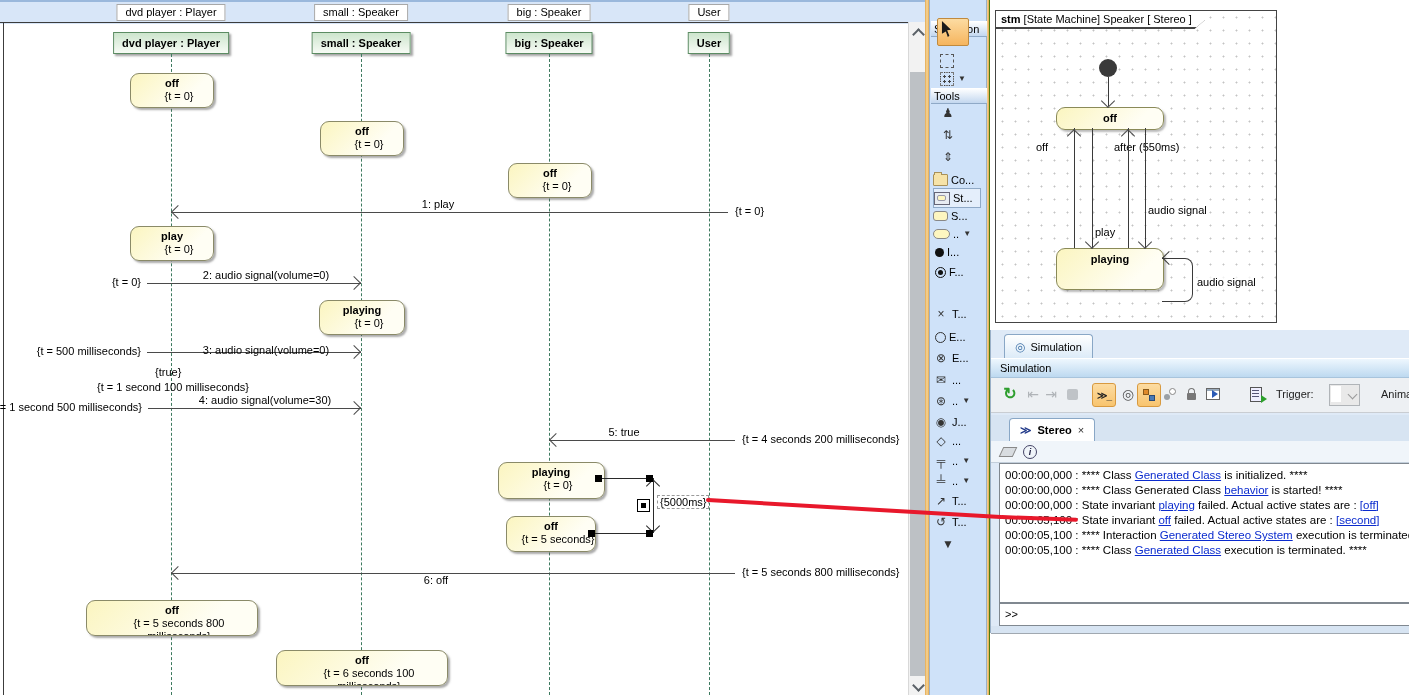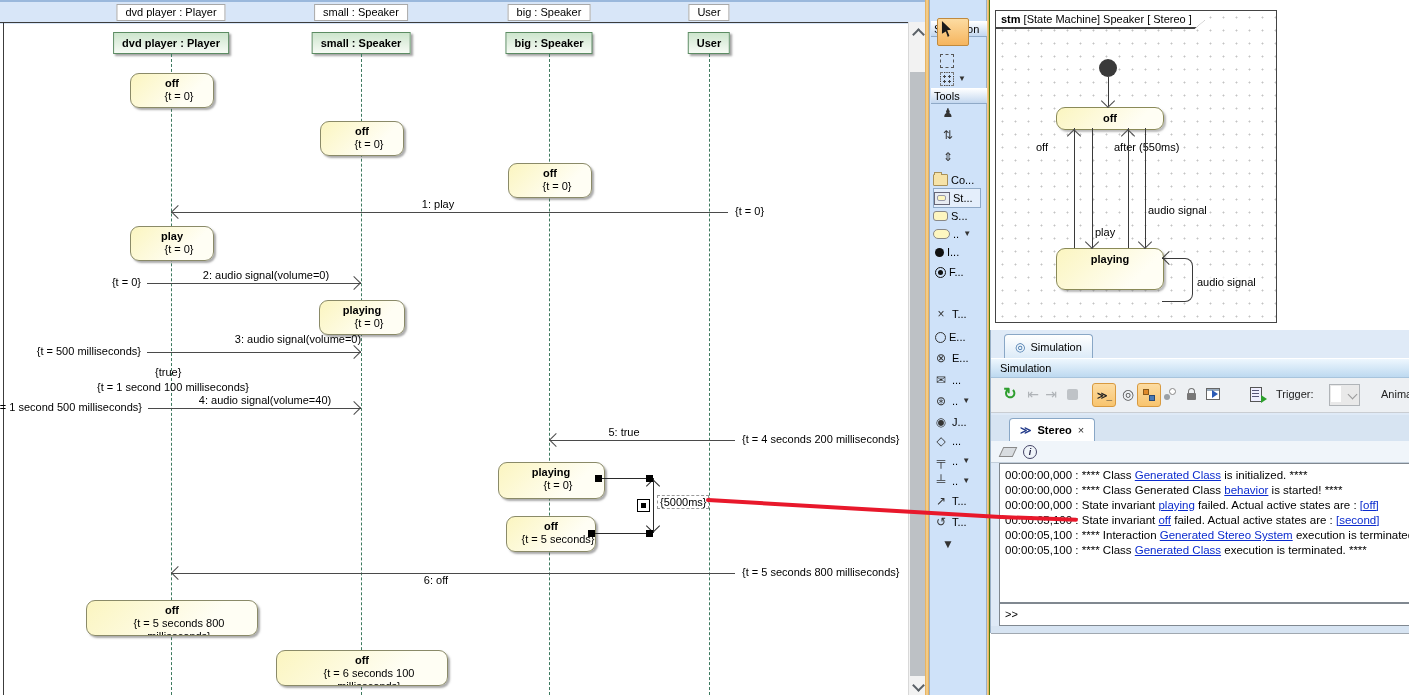--- a/index.html
+++ b/index.html
@@ -177,25 +177,25 @@
         <div class="msg-line" style="left: 171px; top: 212px; width: 557px;"></div>
         <div class="chv l" style="left: 173px; top: 207px;"></div>
         <div class="msg-label" style="left: 438px; top: 198px;">1: play</div>
         <div class="time-text" style="top: 205px; left: 735px;">{t = 0}</div>
         <div class="msg-line" style="left: 147px; top: 283px; width: 214px;"></div>
         <div class="chv r" style="left: 349px; top: 278px;"></div>
         <div class="msg-label" style="left: 266px; top: 269px;">2: audio signal(volume=0)</div>
         <div class="time-text" style="top: 276px; right: 784px;">{t = 0}</div>
         <div class="msg-line" style="left: 147px; top: 352px; width: 214px;"></div>
         <div class="chv r" style="left: 349px; top: 347px;"></div>
-        <div class="msg-label" style="left: 266px; top: 333px; margin-left: 32px;">3: audio signal(volume=0)</div>
+        <div class="msg-label" style="left: 266px; top: 344px;">3: audio signal(volume=0)</div>
         <div class="time-text" style="top: 345px; right: 784px;">{t = 500 milliseconds}</div>
         <div class="msg-line" style="left: 148px; top: 408px; width: 213px;"></div>
         <div class="chv r" style="left: 349px; top: 403px;"></div>
-        <div class="msg-label" style="left: 265px; top: 394px;">4: audio signal(volume=40)</div>
+        <div class="msg-label" style="left: 265px; top: 394px;">4: audio signal(volume=30)</div>
         <div class="time-text" style="top: 401px; right: 783px;">{t = 1 second 500 milliseconds}</div>
         <div class="msg-line" style="left: 549px; top: 440px; width: 186px;"></div>
         <div class="chv l" style="left: 551px; top: 435px;"></div>
         <div class="msg-label" style="left: 624px; top: 426px;">5: true</div>
         <div class="time-text" style="top: 433px; left: 742px;">{t = 4 seconds 200 milliseconds}</div>
         <div class="msg-line" style="left: 171px; top: 573px; width: 564px;"></div>
         <div class="chv l" style="left: 173px; top: 568px;"></div>
         <div class="msg-label" style="left: 436px; top: 559px; margin-top: 15px;">6: off</div>
         <div class="time-text" style="top: 566px; left: 742px;">{t = 5 seconds 800 milliseconds}</div>
         <div class="ann-text" style="left: 155px; top: 366px;">{true}</div>

